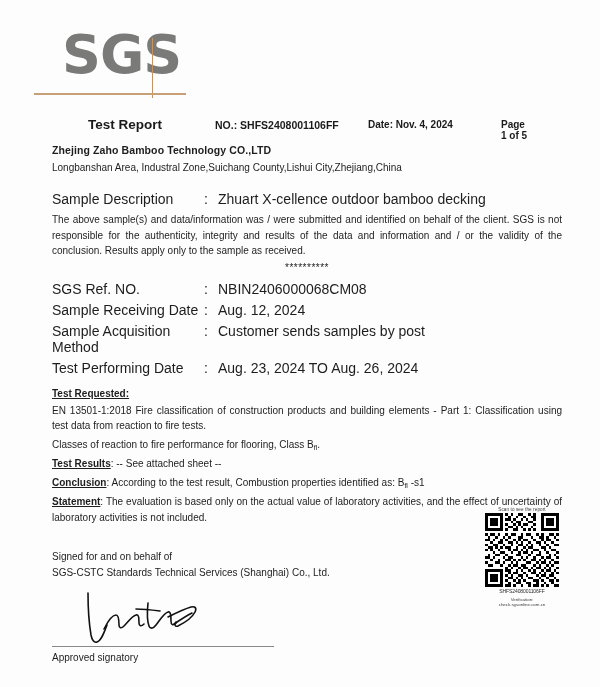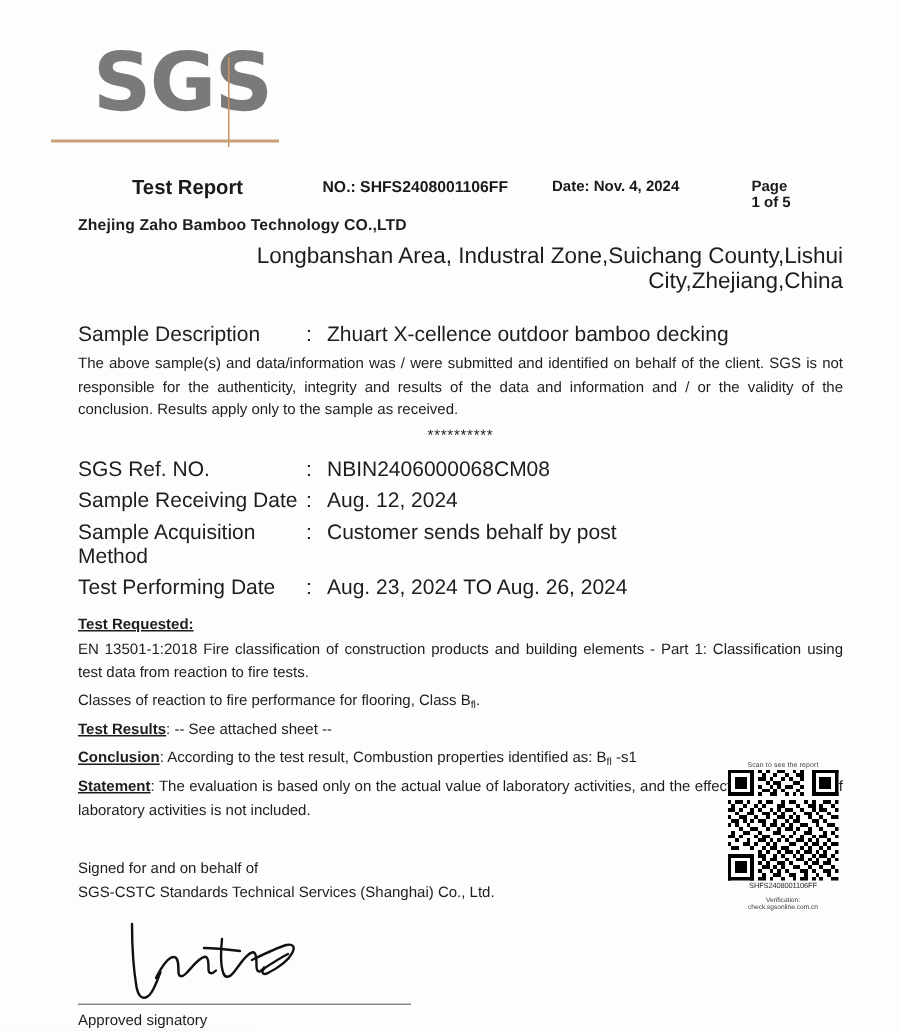--- a/index.html
+++ b/index.html
@@ -107,23 +107,22 @@
     width: 510px;
     color: #1d1d1d;
   }
   .client-name {
     font-size: 10.5px;
     font-weight: bold;
     margin: 0 0 6px 0;
     letter-spacing: 0.1px;
   }
   .client-addr {
-    font-size: 15px;
+    font-size: 10px;
     margin: 0 0 18px 0;
-    text-align: right;
   }
 
   .kv-row {
     display: flex;
     font-size: 14px;
     margin-bottom: 5px;
   }
   .kv-key { width: 152px; flex: 0 0 152px; }
   .kv-colon { width: 14px; flex: 0 0 14px; }
   .kv-val { flex: 1; }
@@ -271,21 +270,21 @@
         <span class="kv-val">NBIN2406000068CM08</span>
       </div>
       <div class="kv-row">
         <span class="kv-key">Sample Receiving Date</span>
         <span class="kv-colon">:</span>
         <span class="kv-val">Aug. 12, 2024</span>
       </div>
       <div class="kv-row">
         <span class="kv-key">Sample Acquisition Method</span>
         <span class="kv-colon">:</span>
-        <span class="kv-val">Customer sends behalf by post</span>
+        <span class="kv-val">Customer sends samples by post</span>
       </div>
       <div class="kv-row">
         <span class="kv-key">Test Performing Date</span>
         <span class="kv-colon">:</span>
         <span class="kv-val">Aug. 23, 2024 TO Aug. 26, 2024</span>
       </div>
     </div>
 
     <p class="section-head">Test Requested:</p>
     <p class="para">EN 13501-1:2018 Fire classification of construction products and building elements - Part 1: Classification using test data from reaction to fire tests.</p>

